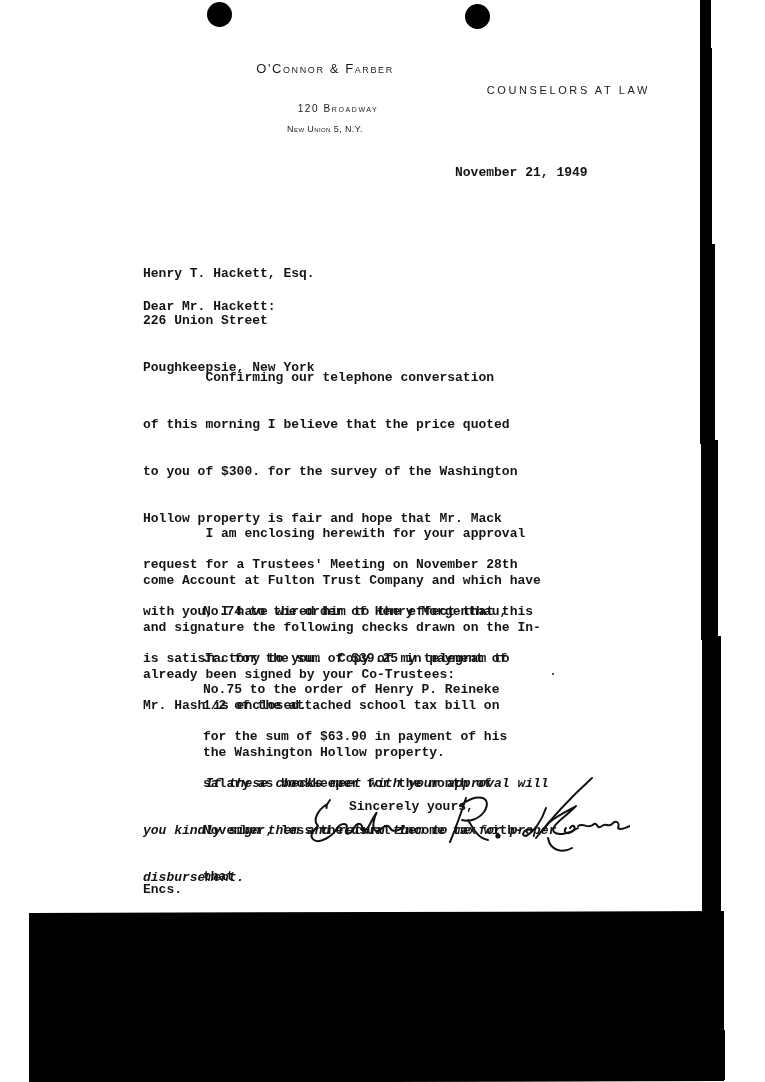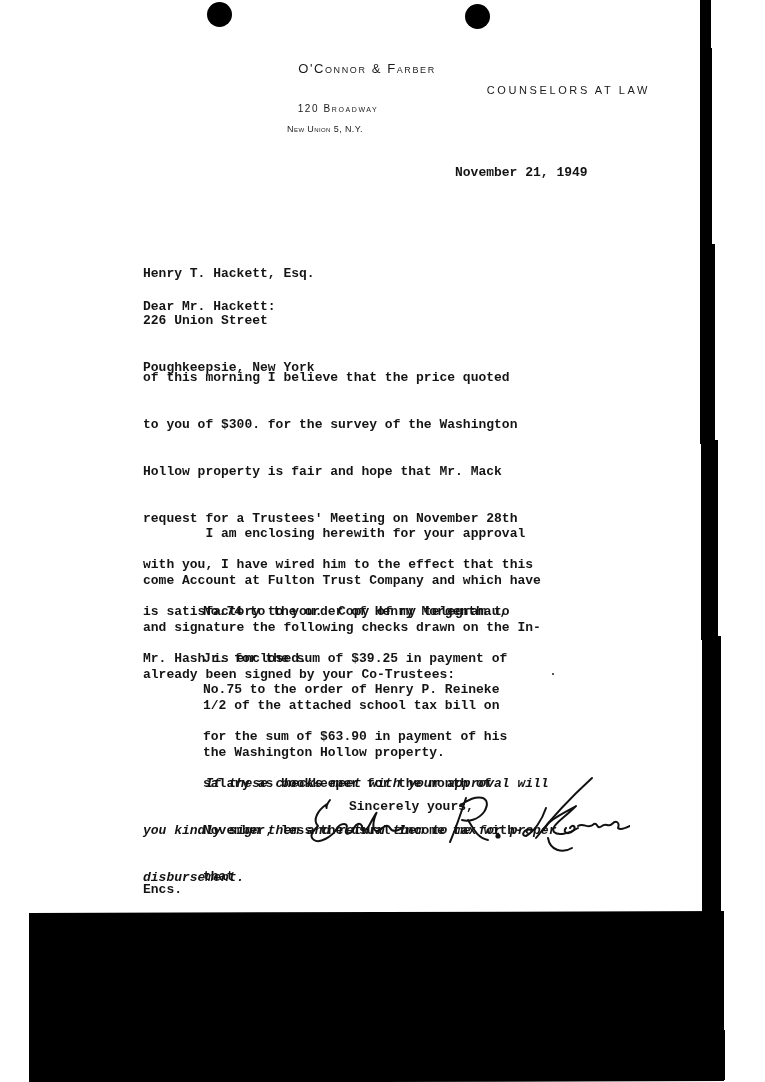--- a/index.html
+++ b/index.html
@@ -5,21 +5,21 @@
   html, body { margin: 0; padding: 0; }
   body {
     width: 765px; height: 1082px; position: relative; overflow: hidden;
     background: #ffffff;
     font-family: "Liberation Mono", "DejaVu Sans Mono", monospace;
     color: #141414;
   }
   .hole { position: absolute; border-radius: 50%; background: #000; }
   .lh { position: absolute; left: 0; width: 650px; text-align: center;
         font-family: "Liberation Sans", "DejaVu Sans", sans-serif; color: #1a1a1a; white-space: nowrap; }
-  .lh1 { top: 61px; font-size: 13px; letter-spacing: 1.6px; padding-left: 42px; }
+  .lh1 { top: 61px; font-size: 13px; letter-spacing: 1.6px; }
   .lh2 { top: 84px; font-size: 11px; letter-spacing: 2.6px; text-align: right; }
   .lh3 { top: 103px; font-size: 10px; letter-spacing: 1.6px; margin-left: 13px; }
   .lh4 { top: 124px; font-size: 9px; letter-spacing: 0.4px; }
   .sc { font-variant: small-caps; }
   .t { position: absolute; font-size: 13px; line-height: 15.6px; white-space: pre; font-weight: bold; letter-spacing: 0px; margin-top: 36px; }
   .blk { position: absolute; left: 143px; }
   .bar { position: absolute; background: #000; }
 </style>
 </head>
 <body>
@@ -38,20 +38,21 @@
 
 <div class="t blk" style="top:199px;">
   <div>Henry T. Hackett, Esq.</div>
   <div>226 Union Street</div>
   <div>Poughkeepsie, New York</div>
 </div>
 
 <div class="t blk" style="top:263px;">Dear Mr. Hackett:</div>
 
 <div class="t blk" style="top:303px;">
+  <div>        Confirming our telephone conversation</div>
   <div>of this morning I believe that the price quoted</div>
   <div>to you of $300. for the survey of the Washington</div>
   <div>Hollow property is fair and hope that Mr. Mack</div>
   <div>request for a Trustees' Meeting on November 28th</div>
   <div>with you, I have wired him to the effect that this</div>
   <div>is satisfactory to you.  Copy of my telegram to</div>
   <div>Mr. Hash is enclosed.</div>
 </div>
 
 <div class="t blk" style="top:459px;">

